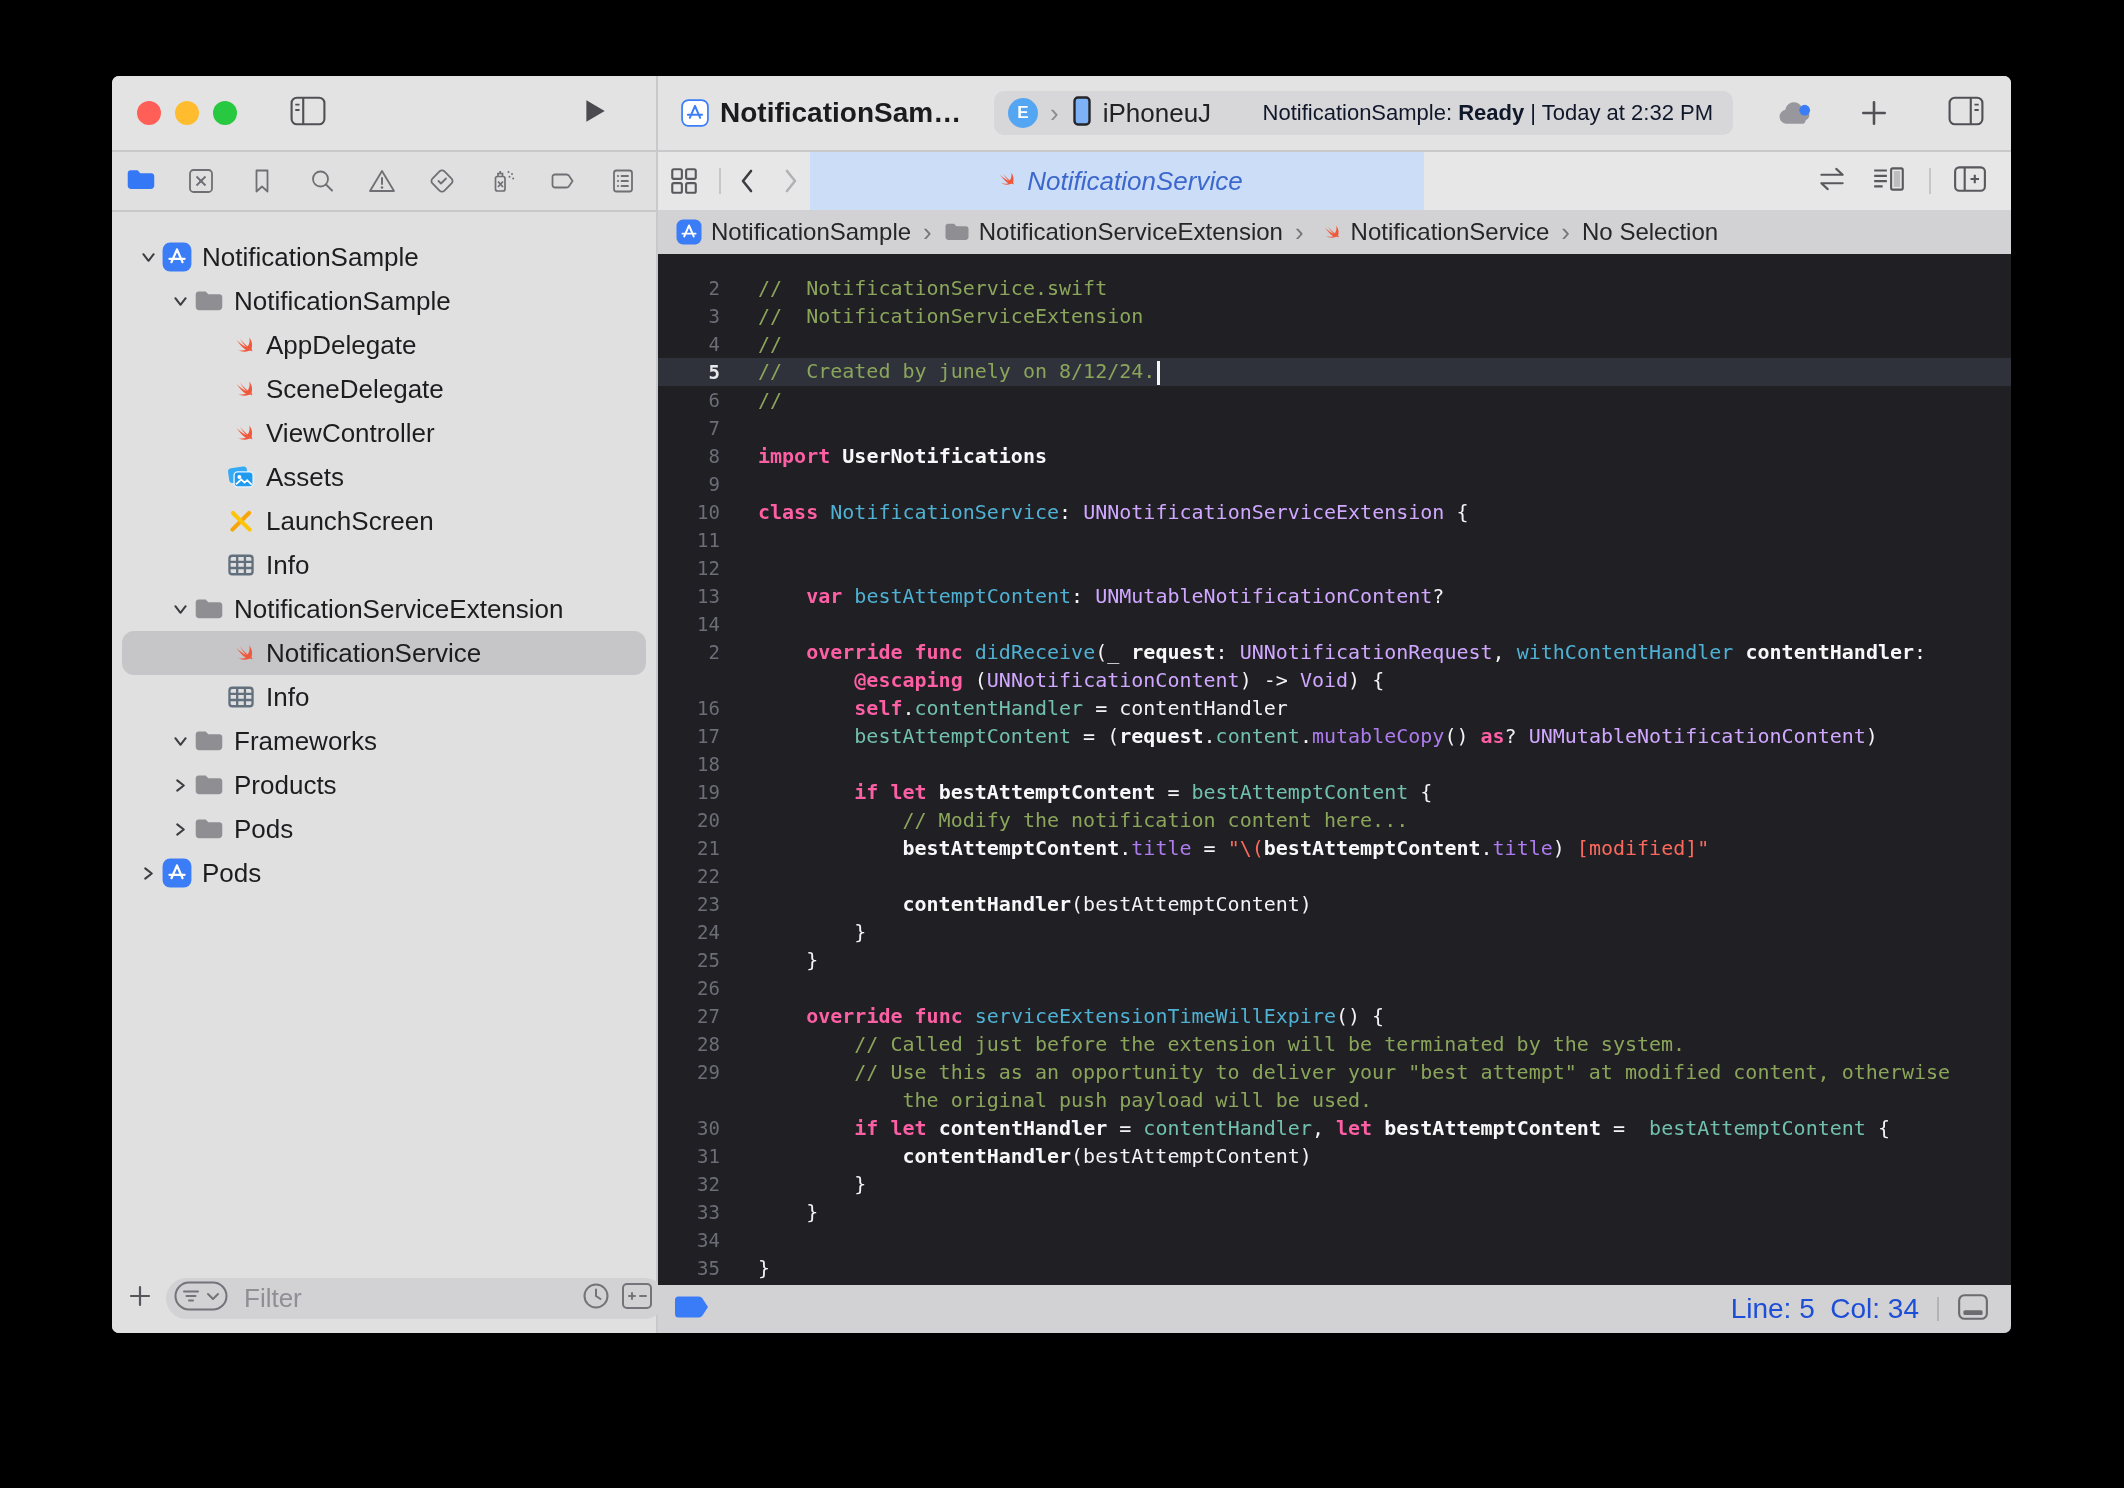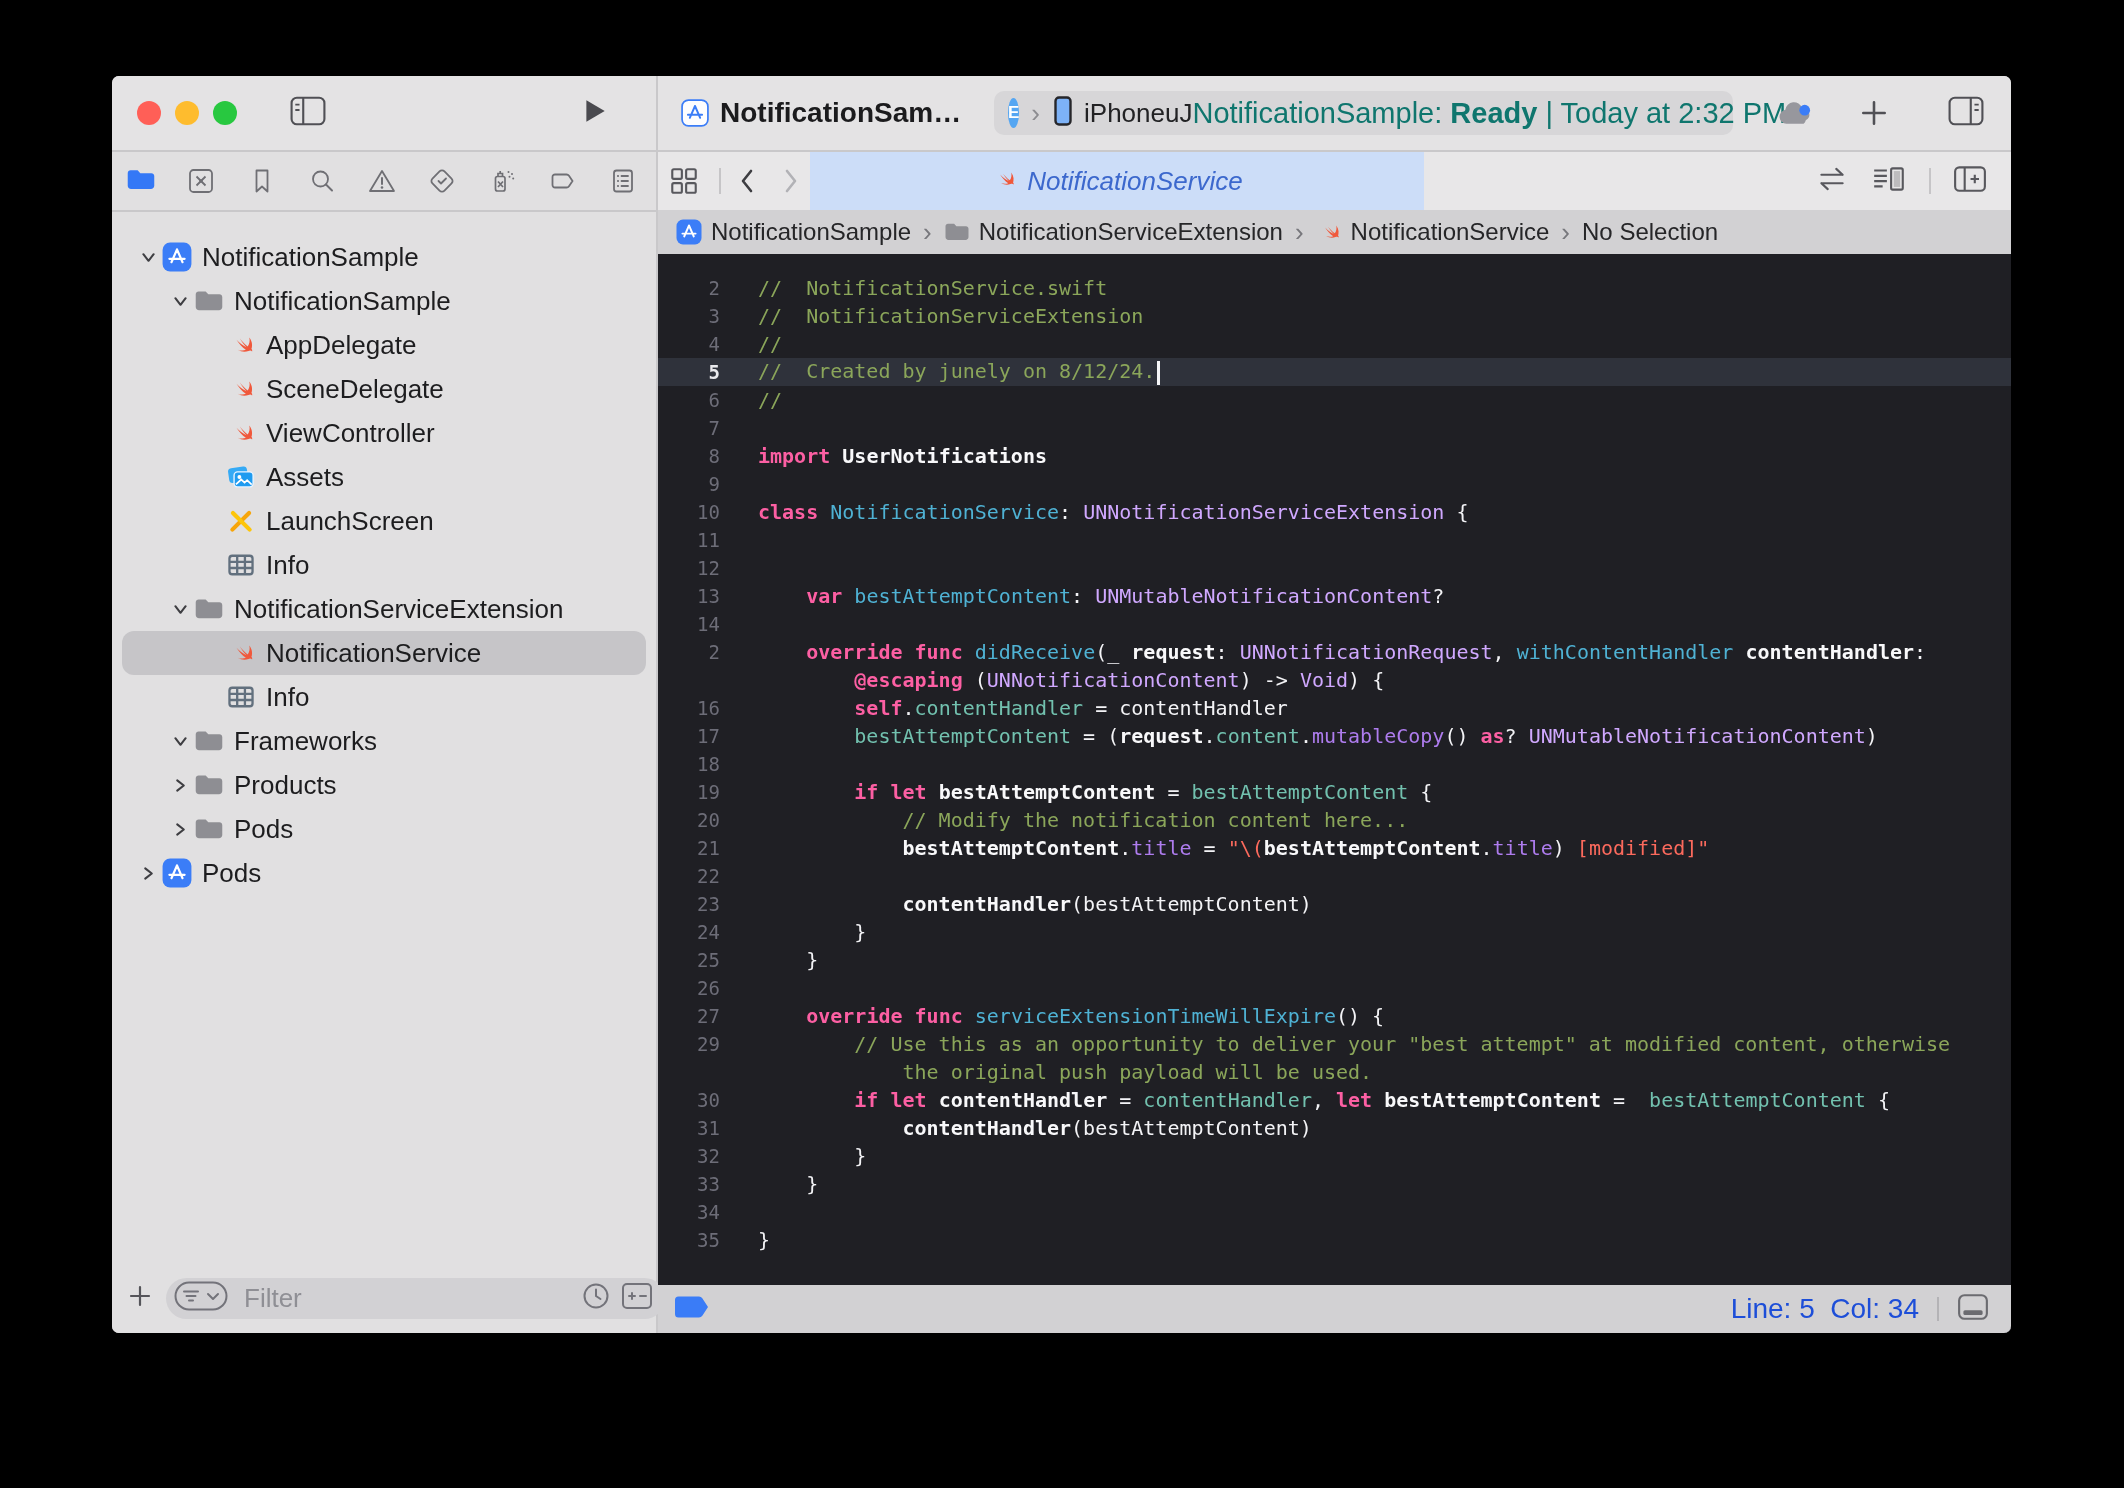--- a/index.html
+++ b/index.html
@@ -19,21 +19,21 @@
   .tl-right{flex:1;display:flex;align-items:center;position:relative;}
   .proj-icon{position:absolute;left:23px;top:23px;}
   .win-title{position:absolute;left:62px;top:50%;transform:translateY(-50%);
              font-size:28px;font-weight:bold;color:#1b1b1d;}
   .activity-pill{position:absolute;left:336px;top:15px;width:739px;height:44px;background:#d7d6d8;
                  border-radius:10px;display:flex;align-items:center;padding:0 20px 0 14px;box-sizing:border-box;}
   .scheme-badge{width:30px;height:30px;border-radius:50%;background:#55a6f2;color:#fff;
                 font-size:17px;font-weight:bold;display:flex;align-items:center;justify-content:center;}
   .scheme-chev{color:#8c8c90;font-size:26px;margin:0 14px 0 12px;}
   .scheme-device{font-size:26px;color:#222224;margin-left:12px;}
-  .status-text{margin-left:auto;font-size:29px;color:#0f766e;white-space:pre;}
+  .status-text{margin-left:auto;font-size:22px;color:#0f172a;white-space:pre;}
   .status-text b{font-weight:bold;}
   .cloud-btn{position:absolute;left:1117px;top:24px;}
   .plus-btn{position:absolute;left:1201px;top:22px;}
   .inspector-btn{position:absolute;left:1290px;top:20px;}
   
   .main{position:absolute;top:76px;left:0;right:0;bottom:0;display:flex;}
   .sidebar{width:546px;flex:0 0 546px;background:#e1e0e1;border-right:2px solid #c9c8ca;
            box-sizing:border-box;position:relative;}
   .nav-icons{height:58px;display:flex;align-items:center;justify-content:space-between;
              padding:0 16px 0 12px;border-bottom:2px solid #c9c8ca;}
@@ -624,20 +624,24 @@
           </div>
           <div class="crow">
             <span class="ln">26</span>
             <span class="ct"></span>
           </div>
           <div class="crow">
             <span class="ln">27</span>
             <span class="ct"><span class="pl">    </span><span class="kw">override</span><span class="pl"> </span><span class="kw">func</span><span class="pl"> </span><span class="decl">serviceExtensionTimeWillExpire</span><span class="pl">() {</span></span>
           </div>
           <div class="crow">
+            <span class="ln">28</span>
+            <span class="ct"><span class="pl">        </span><span class="cm">// Called just before the extension will be terminated by the system.</span></span>
+          </div>
+          <div class="crow">
             <span class="ln">29</span>
             <span class="ct"><span class="pl">        </span><span class="cm">// Use this as an opportunity to deliver your "best attempt" at modified content, otherwise</span></span>
           </div>
           <div class="crow">
             <span class="ln"></span>
             <span class="ct"><span class="pl">            </span><span class="cm">the original push payload will be used.</span></span>
           </div>
           <div class="crow">
             <span class="ln">30</span>
             <span class="ct"><span class="pl">        </span><span class="kw">if</span><span class="pl"> </span><span class="kw">let</span><span class="pl"> </span><span class="plb">contentHandler</span><span class="pl"> = </span><span class="prop">contentHandler</span><span class="pl">, </span><span class="kw">let</span><span class="pl"> </span><span class="plb">bestAttemptContent</span><span class="pl"> =  </span><span class="prop">bestAttemptContent</span><span class="pl"> {</span></span>

